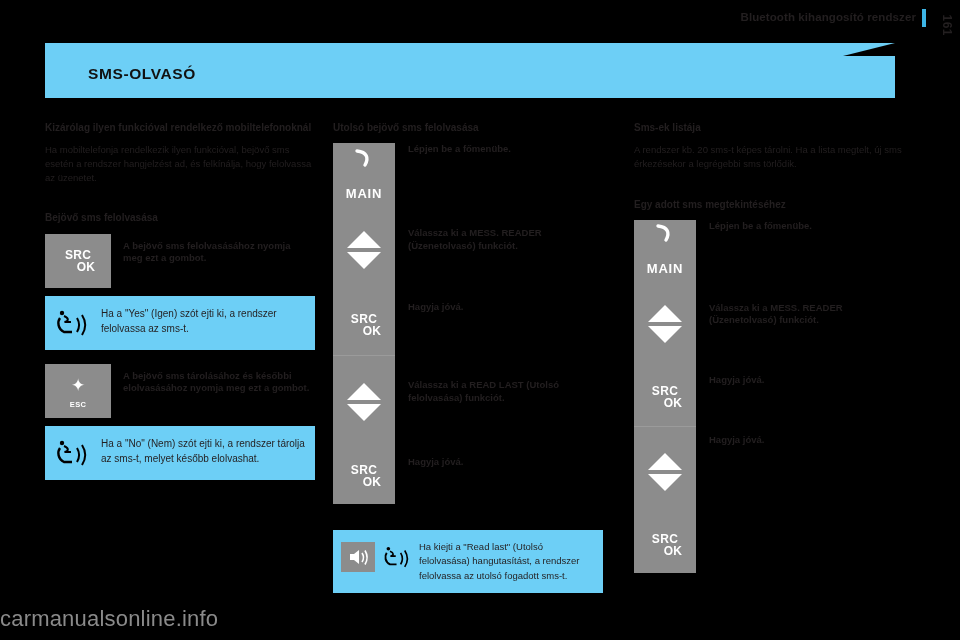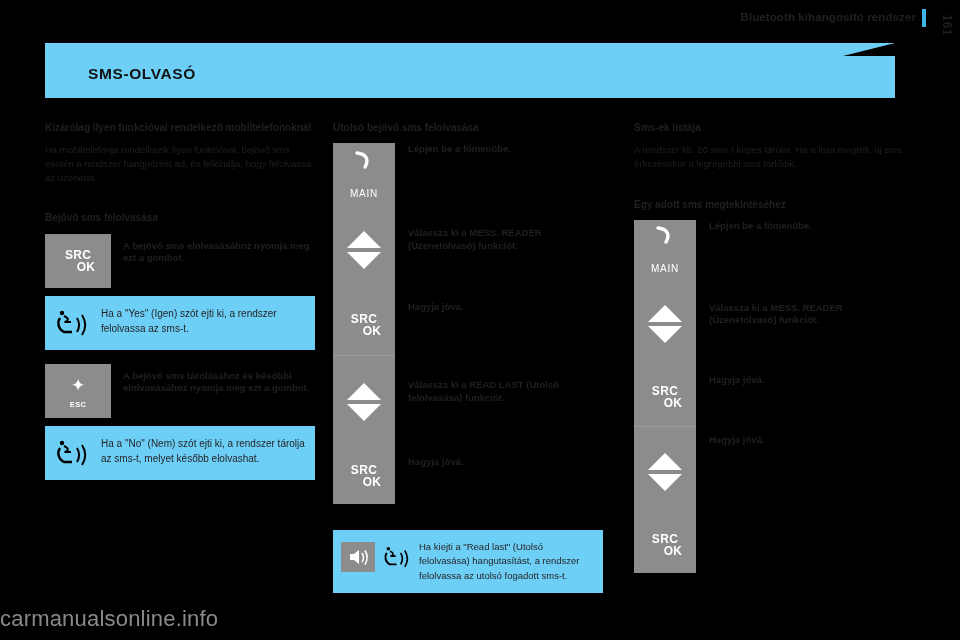--- a/index.html
+++ b/index.html
@@ -225,22 +225,22 @@
     justify-content: center;
   }
 
   .main-icon {
     width: 62px;
     text-align: center;
     color: #ffffff;
   }
   .main-icon svg { display: block; margin: 0 auto; }
   .main-icon .main-lbl {
-    font-size: 10px;
-    font-weight: normal;
+    font-size: 13px;
+    font-weight: bold;
     letter-spacing: 0.8px;
     margin-top: 18px;
   }
 
   .arrow-up, .arrow-down {
     width: 0; height: 0;
     margin: 0 auto;
     border-left: 17px solid transparent;
     border-right: 17px solid transparent;
   }
@@ -286,21 +286,21 @@
 
   <div class="sec-head">Bejövő sms felolvasása</div>
 
   <div class="tile-row">
     <div class="tile">
       <div class="src-ok">
         <span>SRC</span>
         <span class="ok">OK</span>
       </div>
     </div>
-    <div class="tile-text">A bejövő sms elolvasásához nyomja meg ezt a gombot.</div>
+    <div class="tile-text">A bejövő sms felolvasásához nyomja meg ezt a gombot.</div>
   </div>
 
   <div class="voice-box" style="margin-top:8px;">
     <div class="voice-icon">
       <svg width="44" height="34" viewBox="0 0 44 34" aria-hidden="true">
         <circle cx="9" cy="7" r="2.2" fill="#000"></circle>
         <path d="M11 10 C16 12, 16 15, 11.5 16 L18 16" stroke="#000" stroke-width="2" fill="none"></path>
         <path d="M7 12 C4 16, 5 23, 11 26 L19 26" stroke="#000" stroke-width="2.4" fill="none"></path>
         <path d="M24 12 C27 17, 27 21, 24 26" stroke="#000" stroke-width="2" fill="none"></path>
         <path d="M29 9 C33.5 16, 33.5 22, 29 29" stroke="#000" stroke-width="2" fill="none"></path>

